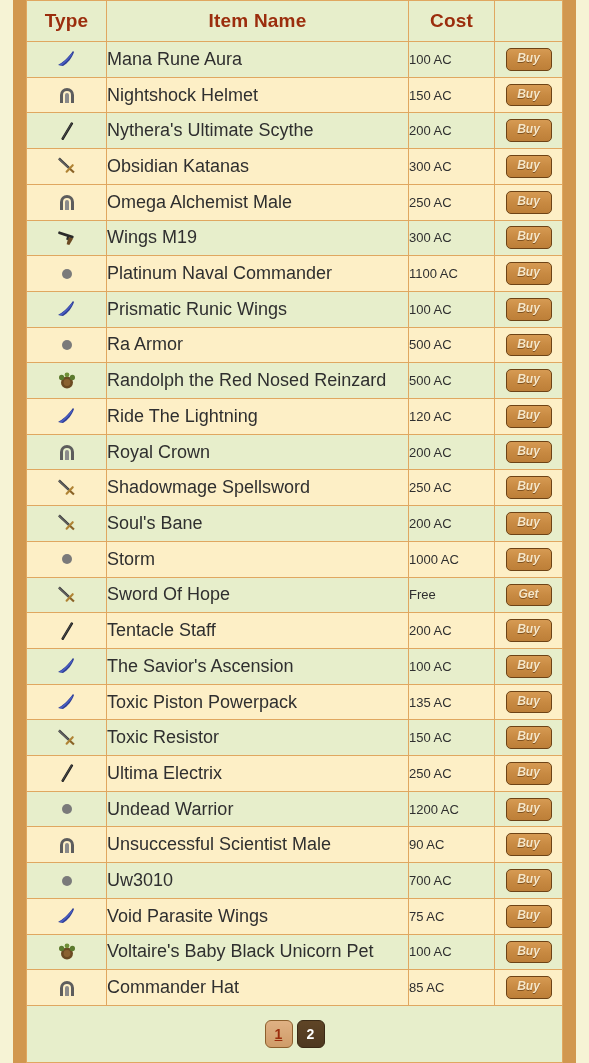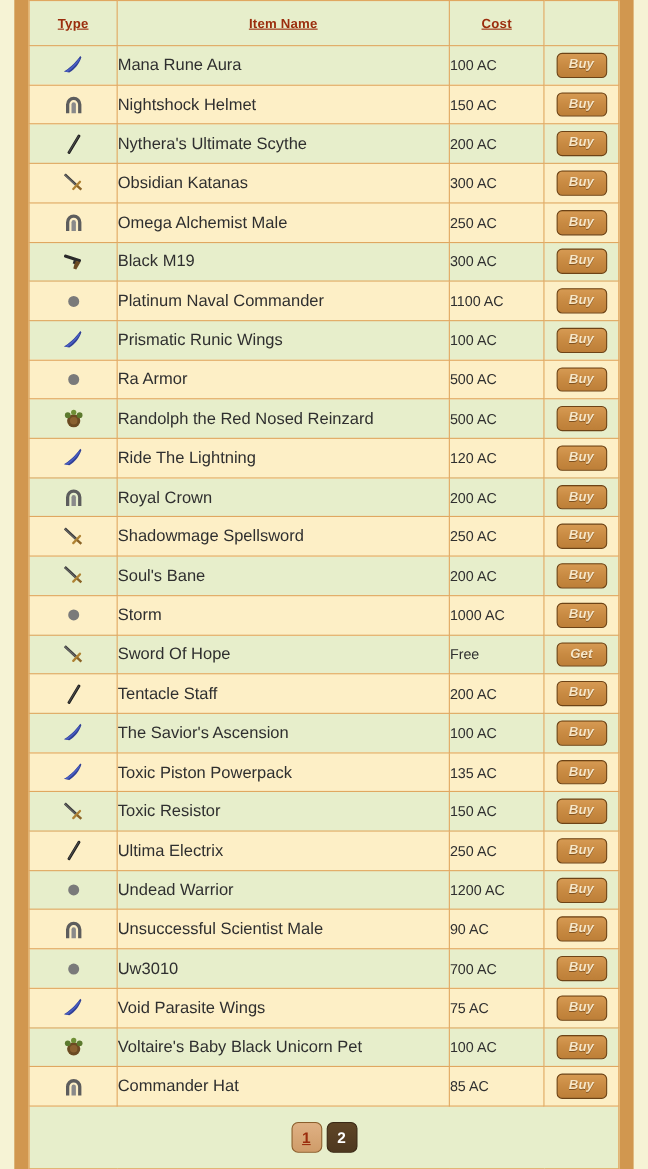--- a/index.html
+++ b/index.html
@@ -48,39 +48,38 @@
 
   
   thead th {
     background: #e7eecb;
     height: 40px;
     text-align: center;
   }
   .hdr-link {
     color: #9b2d0d;
     font-weight: bold;
-    font-size: 12px;
-    text-decoration: underline;
+    font-size: 19px;
     letter-spacing: .2px;
     cursor: pointer;
     display: inline-block;
   }
   thead th.hdr-act { background: #e7eecb; }
 
   
   tbody tr { height: 34.5px; }
   tbody tr.r-even > td { background: #e7eecb; }
   tbody tr.r-odd  > td { background: #fdefc6; }
 
   .cell-type {
     text-align: center;
   }
   .cell-name {
     padding-left: 10px;
-    font-size: 15px;
+    font-size: 18px;
     color: #2f2f2f;
     white-space: nowrap;
     overflow: hidden;
     text-overflow: ellipsis;
   }
   .cell-cost {
     text-align: left;
     padding-right: 9px;
     font-size: 13px;
     color: #2f2f2f;
@@ -230,21 +229,21 @@
           <td class="cell-act"><span class="buy-btn">Buy</span></td>
         </tr>
         <tr class="r-even">
           <td class="cell-type"><span class="icon-wrap"><svg viewBox="0 0 26 26">
                 <g transform="rotate(18 13 13)">
                   <rect x="3" y="9" width="16" height="2.8" rx="1" fill="#2a2a2a"></rect>
                   <path d="M14 11.5 L19 11.5 L17.4 19 L14.6 19 Z" fill="#6b4a22"></path>
                   <rect x="12.6" y="11.3" width="2" height="3.4" fill="#2a2a2a"></rect>
                 </g>
               </svg></span></td>
-          <td class="cell-name">Black M19</td>
+          <td class="cell-name">Wings M19</td>
           <td class="cell-cost">300 AC</td>
           <td class="cell-act"><span class="buy-btn">Buy</span></td>
         </tr>
         <tr class="r-odd">
           <td class="cell-type"><span class="icon-wrap"><svg viewBox="0 0 26 26">
                 <circle cx="13" cy="13" r="5" fill="#7a7a7a"></circle>
               </svg></span></td>
           <td class="cell-name">Platinum Naval Commander</td>
           <td class="cell-cost">1100 AC</td>
           <td class="cell-act"><span class="buy-btn">Buy</span></td>

